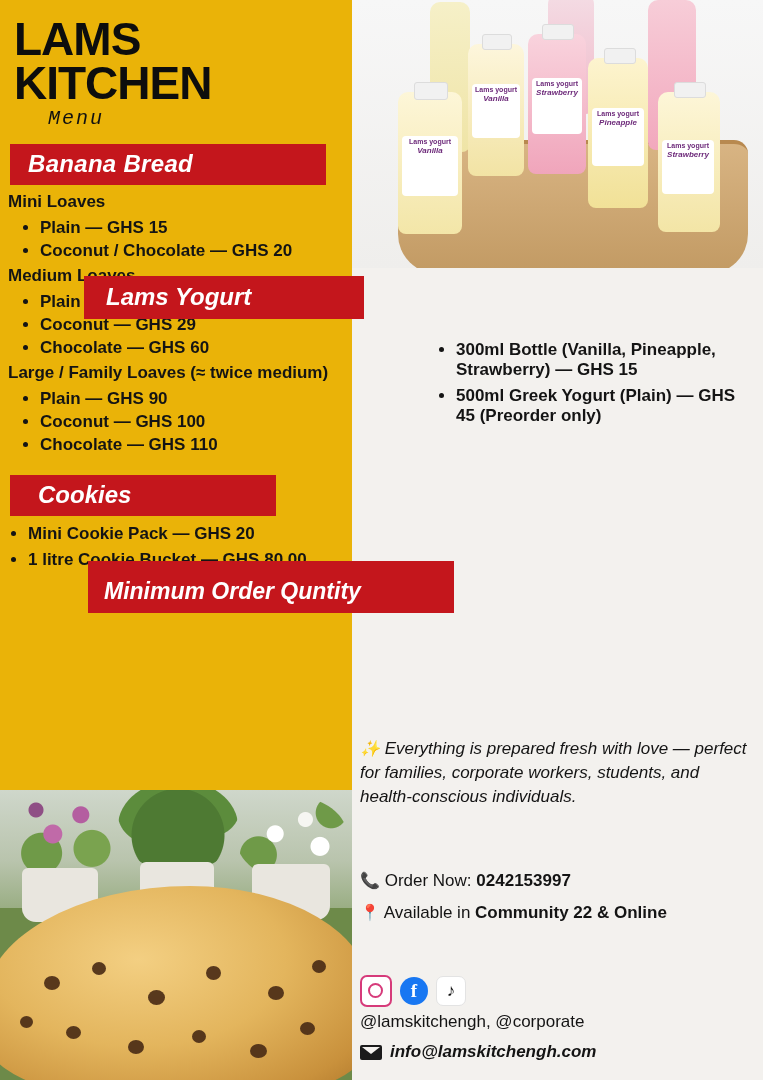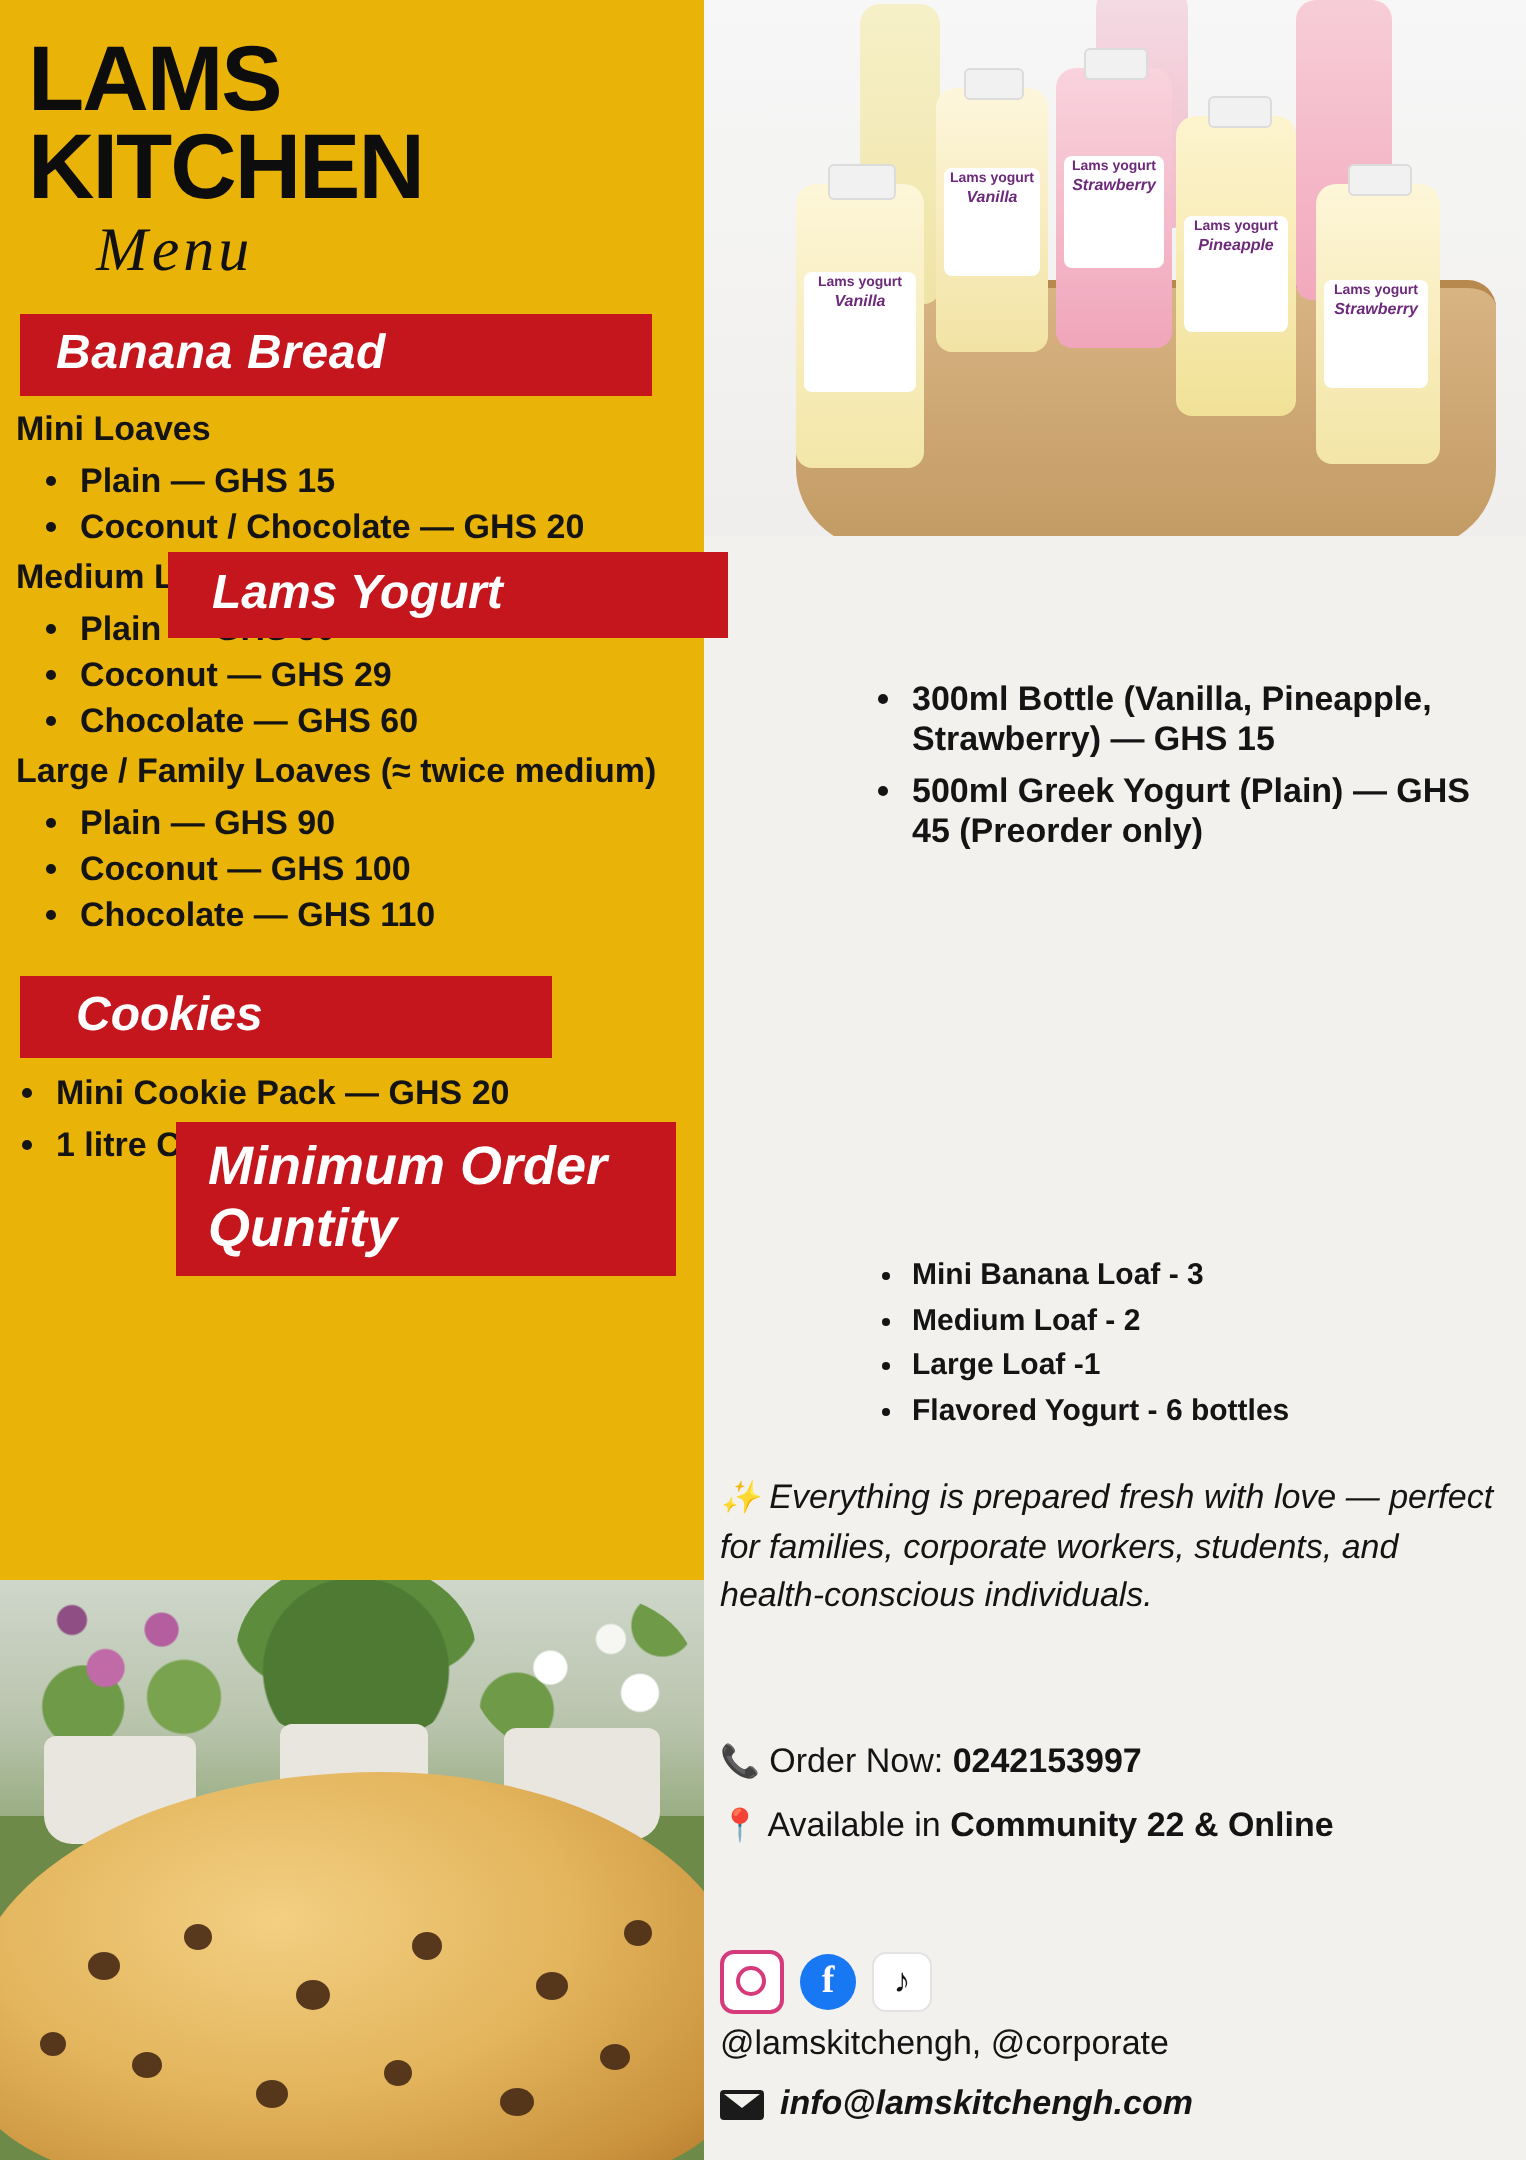--- a/index.html
+++ b/index.html
@@ -36,23 +36,23 @@
   .brand-line {
     font-family: "Liberation Sans", sans-serif;
     font-weight: bold;
     font-size: 46px;
     line-height: 0.95;
     letter-spacing: -1px;
     color: #0d0d0d;
     text-transform: uppercase;
   }
   .brand-script {
-    font-family: Liberation Serif, serif;
+    font-family: Liberation Mono, monospace;
     font-style: italic;
-    font-size: 31px;
+    font-size: 20px;
     color: #111;
     margin-top: 2px;
     margin-left: 34px;
     letter-spacing: 2px;
   }
 
   .redbar {
     background: #c4161c;
     color: #fff;
     font-style: italic;
@@ -180,21 +180,21 @@
     position: absolute;
     background: #c4161c;
     color: #fff;
     font-style: italic;
     font-weight: bold;
   }
   #yogurt-bar {
     left: 84px; top: 276px; width: 280px; padding: 7px 0 8px 22px; font-size: 24px;
   }
   #minorder-bar {
-    left: 88px; top: 561px; width: 250px; padding: 7px 0 8px 16px; font-size: 27px;
+    left: 88px; top: 561px; width: 366px; padding: 17px 0 8px 16px; font-size: 23px;
   }
 
   ul.right-items {
     position: absolute;
     list-style: disc;
     margin: 0;
     padding-left: 26px;
   }
   ul.right-items li {
     font-size: 17px;
@@ -398,26 +398,20 @@
 
   <div class="redbar right" id="yogurt-bar">Lams Yogurt</div>
 
   <ul class="right-items" id="yogurt-list">
     <li>300ml Bottle (Vanilla, Pineapple, Strawberry) — GHS 15</li>
     <li>500ml Greek Yogurt (Plain) — GHS 45 (Preorder only)</li>
   </ul>
 
   <div class="redbar right" id="minorder-bar">Minimum Order Quntity</div>
 
-  <ul class="right-items" id="minorder-list">
-    <li>Mini Banana Loaf - 3</li>
-    <li>Medium Loaf - 2</li>
-    <li>Large Loaf -1</li>
-    <li>Flavored Yogurt - 6 bottles</li>
-  </ul>
 
   <div class="blurb">
     <span class="emoji">✨</span>
     <span>Everything is prepared fresh with love — perfect for families, corporate workers, students, and health-conscious individuals.</span>
   </div>
 
   <div class="contact-line" id="order-line">
     <span class="emoji">📞</span>
     <span>Order Now:</span>
     <span class="bold">0242153997</span>

